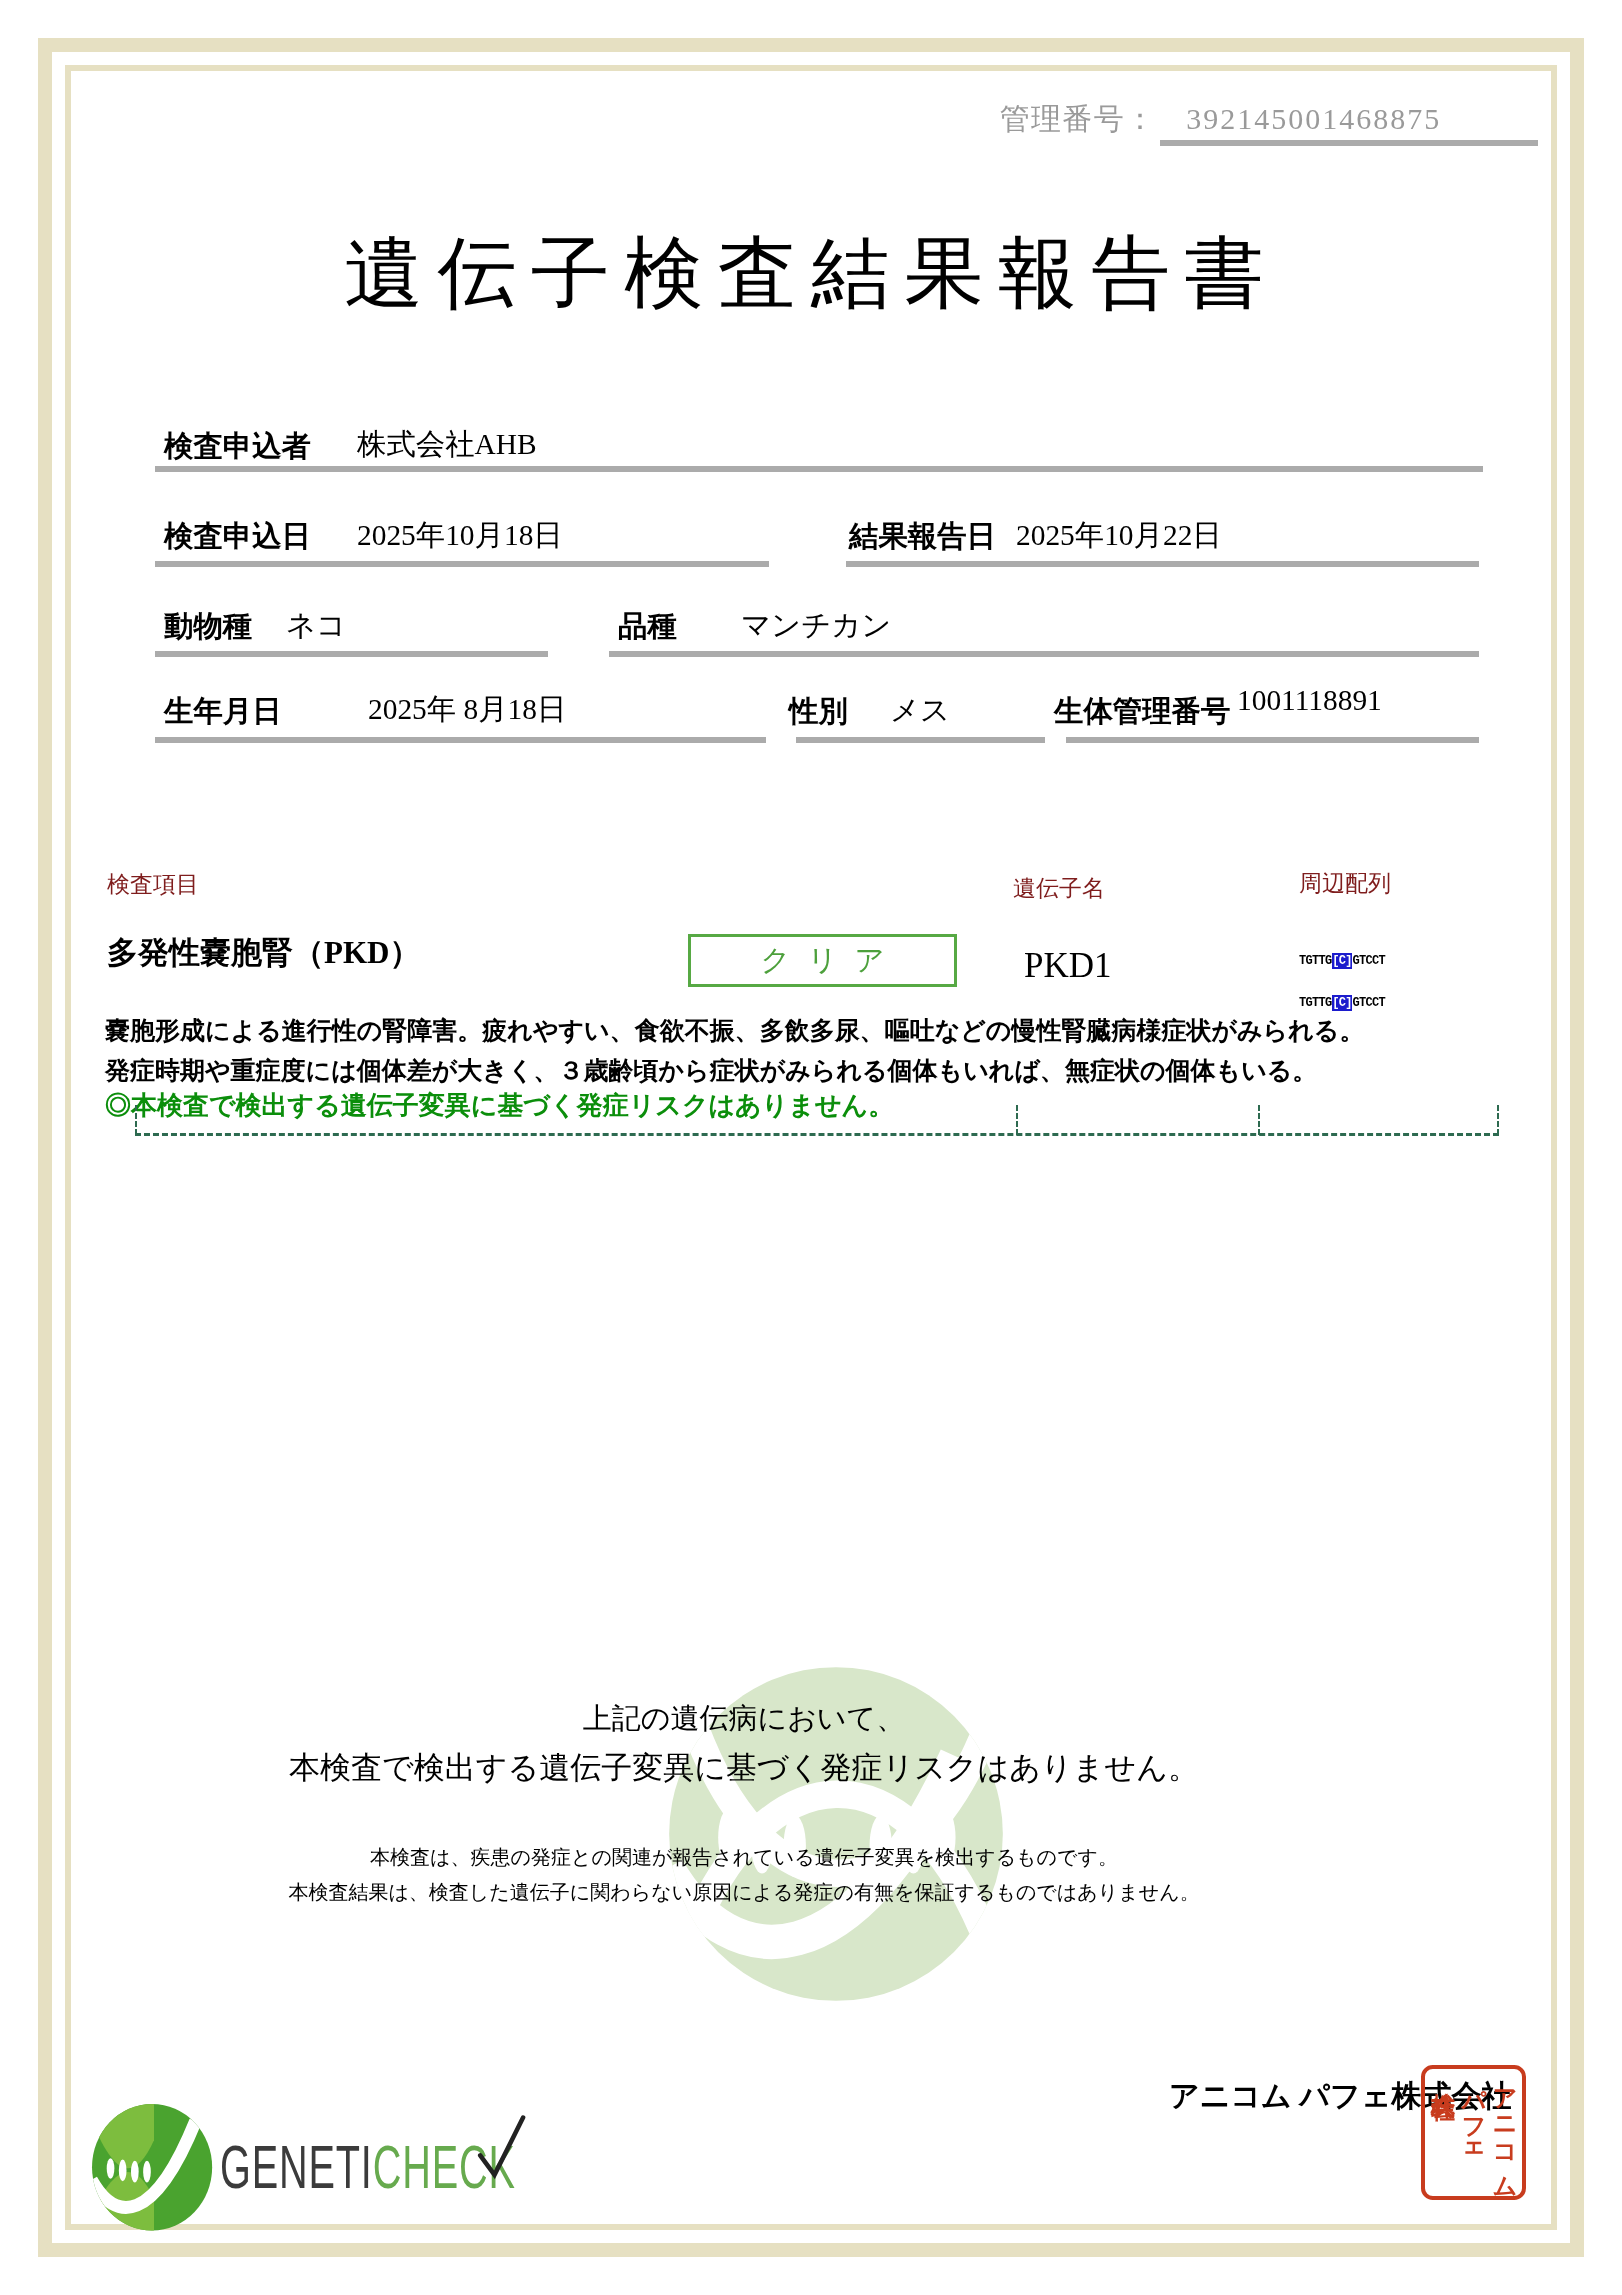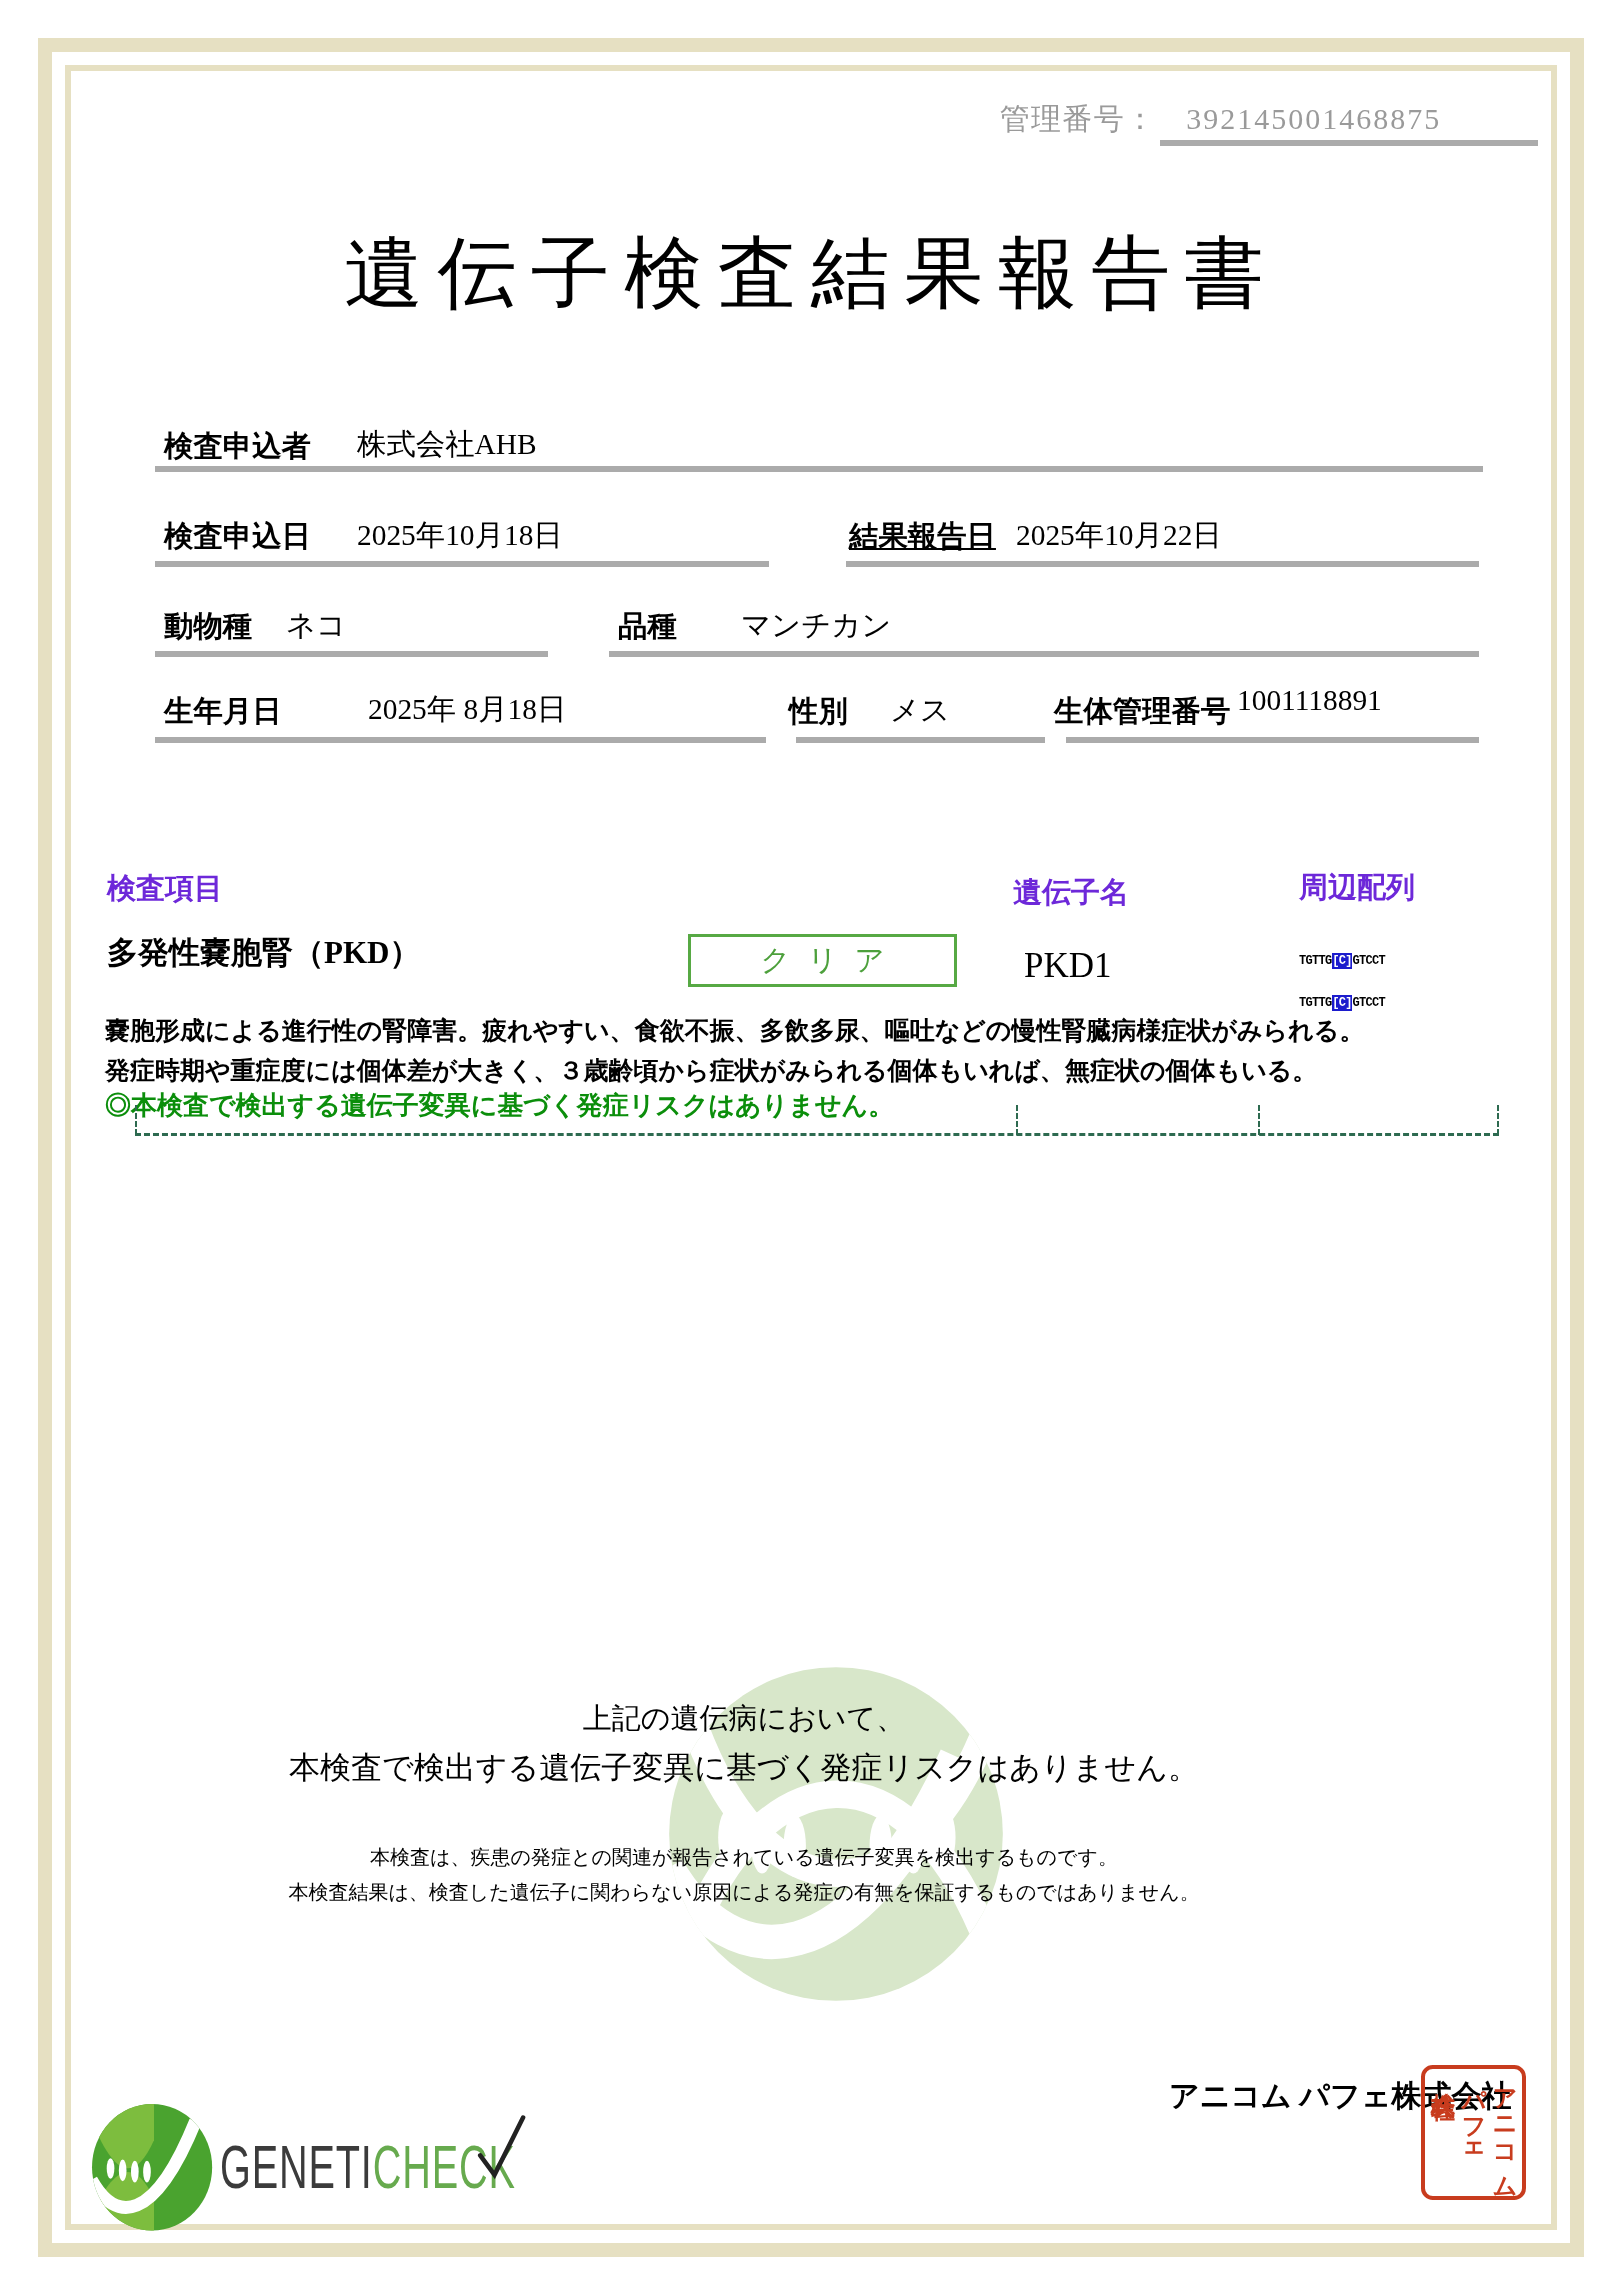--- a/index.html
+++ b/index.html
@@ -24,21 +24,21 @@
   
   .title{top:221px; left:0; width:1622px; text-align:center;
     font-size:79px; font-weight:500; letter-spacing:14.4px; white-space:nowrap;}
 
   
   .lbl{font-size:29.4px; font-weight:bold; white-space:nowrap;}
   .val{font-size:29.4px; font-weight:500; white-space:nowrap;}
   .uline{height:5.9px; background:#ababab;}
 
   
-  .green-hdr{font-size:29px; font-weight:bold; color:#6d28d9; white-space:nowrap;}
+  .green-hdr{font-size:23px; font-weight:normal; color:#7f1d1d; white-space:nowrap;}
   .test-item{font-size:31px; font-weight:bold; white-space:nowrap;}
   .clear-box{left:688px; top:934px; width:263px; height:47px;
     border:3.3px solid #57a944; display:flex; align-items:center; justify-content:center;}
   .clear-box .txt{font-size:29.4px; color:#4da03c; letter-spacing:17px; padding-left:17px; white-space:nowrap;}
   .gene{font-size:35px; font-weight:500; white-space:nowrap;}
   .seq{font-family:"Liberation Mono", monospace; font-size:12px; font-weight:bold;
     letter-spacing:-0.7px; white-space:nowrap;margin-top:30px;}
   .seq .variant{background:#1c1ccd; color:#ffffff; padding:0.7px 0.7px;}
 
   .desc{font-size:25px; font-weight:bold; white-space:nowrap;}
@@ -114,21 +114,21 @@
   <div class="abs admin-underline"></div>
 
   <div class="abs title">遺伝子検査結果報告書</div>
 
   <span class="abs lbl" style="left:164px; top:427px;">検査申込者</span>
   <span class="abs val" style="left:357px; top:425px;">株式会社AHB</span>
   <div class="abs uline" style="left:155px; top:466px; width:1328px;"></div>
 
   <span class="abs lbl" style="left:164px; top:517px;">検査申込日</span>
   <span class="abs val" style="left:357px; top:516px;">2025年10月18日</span>
-  <span class="abs lbl" style="left:849px; top:517px;text-decoration:underline;">結果報告日</span>
+  <span class="abs lbl" style="left:849px; top:517px;">結果報告日</span>
   <span class="abs val" style="left:1016px; top:516px;">2025年10月22日</span>
   <div class="abs uline" style="left:155px; top:561px; width:614px;"></div>
   <div class="abs uline" style="left:846px; top:561px; width:633px;"></div>
 
   <span class="abs lbl" style="left:164px; top:607px;">動物種</span>
   <span class="abs val" style="left:286px; top:606px;">ネコ</span>
   <span class="abs lbl" style="left:618px; top:607px;">品種</span>
   <span class="abs val" style="left:741px; top:606px;">マンチカン</span>
   <div class="abs uline" style="left:155px; top:651px; width:393px;"></div>
   <div class="abs uline" style="left:609px; top:651px; width:870px;"></div>

